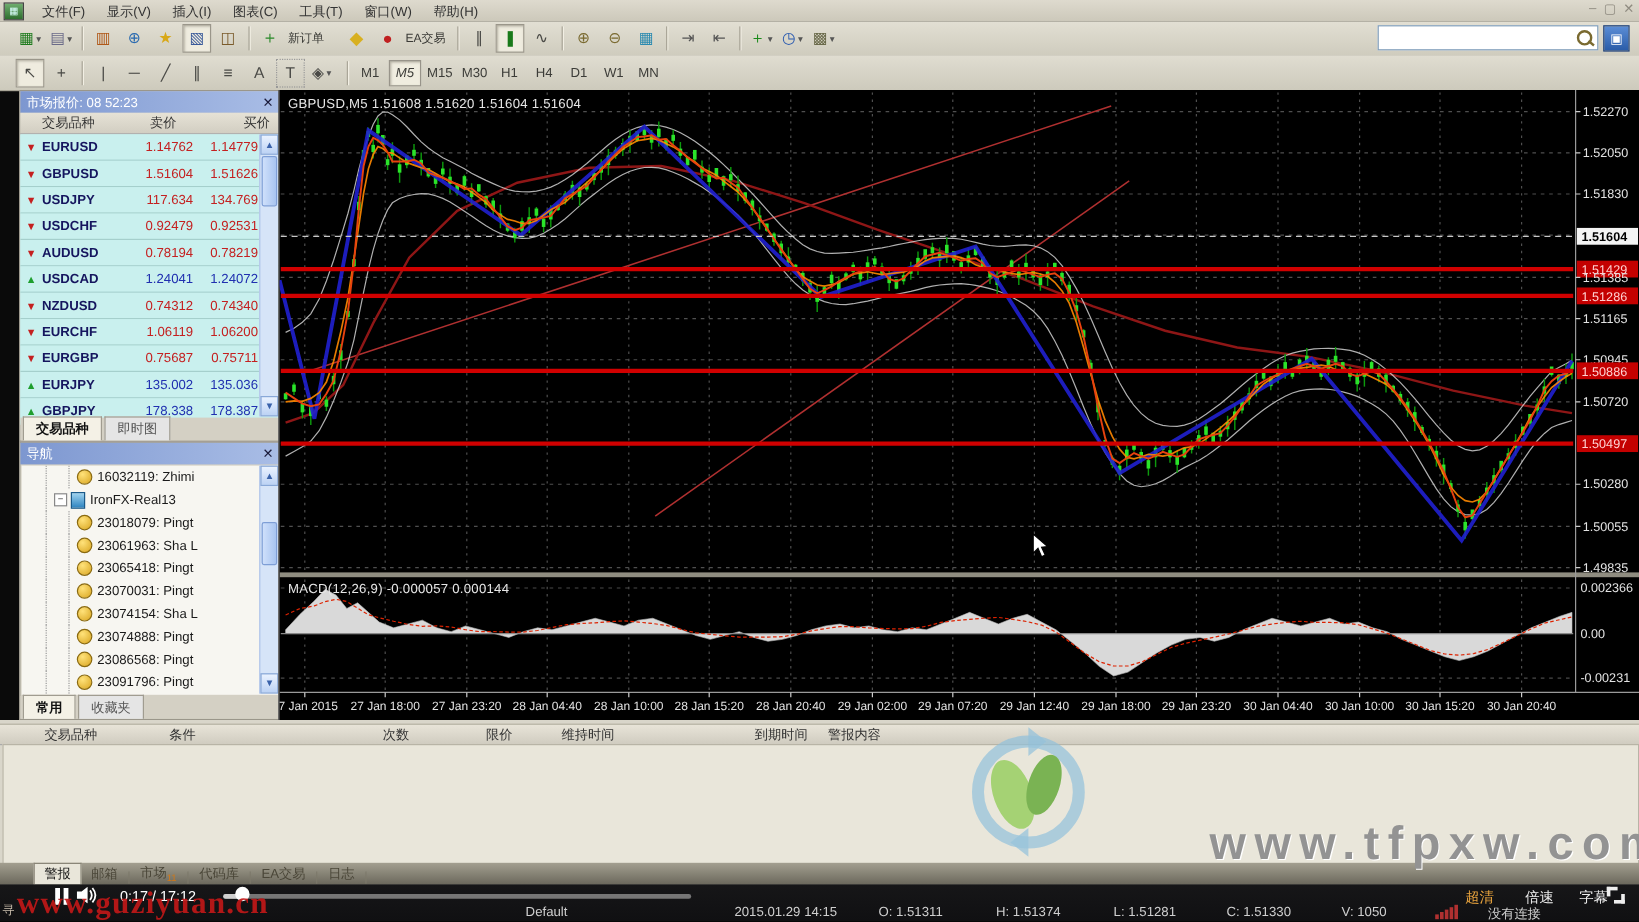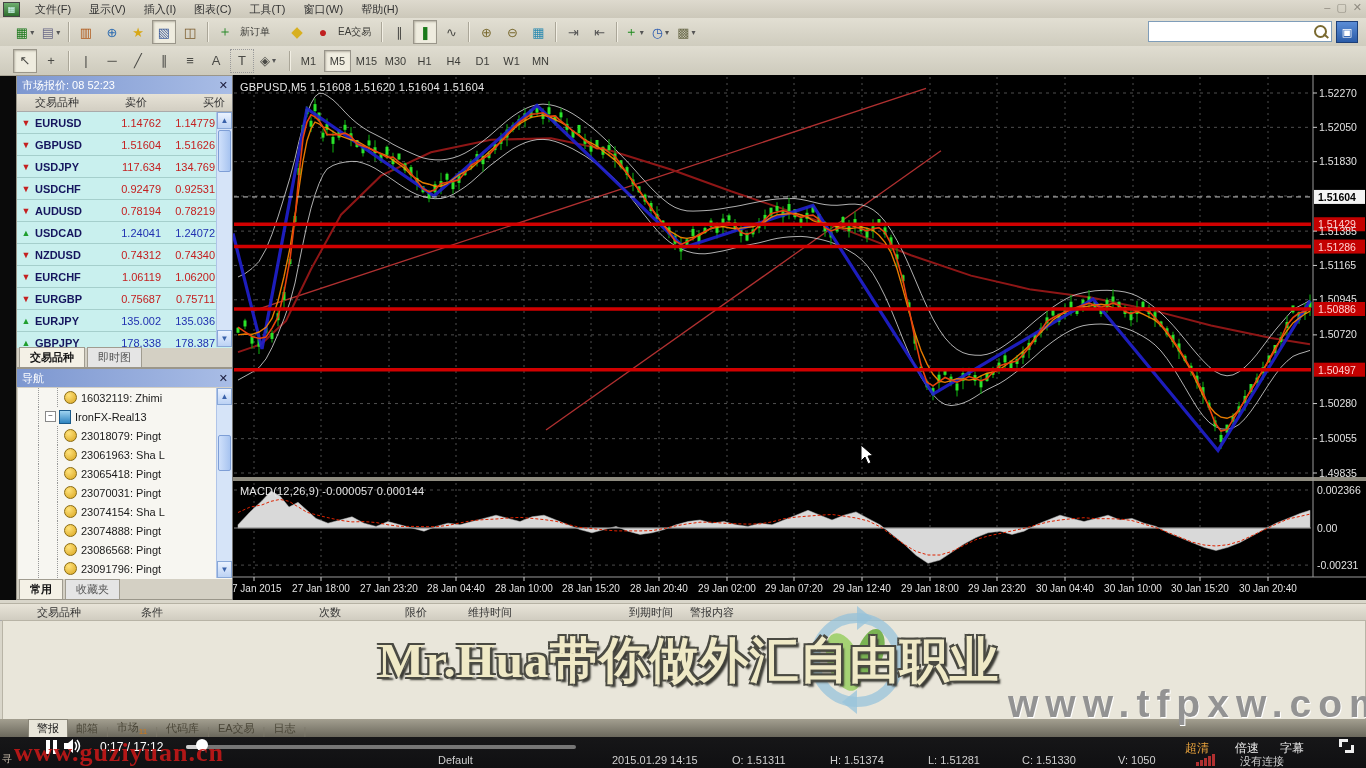--- a/index.html
+++ b/index.html
@@ -22,21 +22,21 @@
   .dd::after{content:"▾";font-size:8px;color:#555;margin-left:2px;}
   .sep{width:1px;height:20px;background:#aaa698;box-shadow:1px 0 0 #f2efe4;margin:0 4px;}
   .tb-label{font-size:10px;color:#3a3a36;margin-left:2px;}
   .search-box{position:absolute;right:34px;top:3px;width:182px;height:19px;background:#fff;
     border:1px solid #7f9db9;display:flex;align-items:center;}
   .search-glass{margin-left:auto;margin-right:4px;width:9px;height:9px;border:2px solid #7a6a30;border-radius:50%;position:relative;}
   .search-glass::after{content:"";position:absolute;left:7px;top:8px;width:6px;height:2px;background:#7a6a30;transform:rotate(40deg);}
   .blue-tool{position:absolute;right:8px;top:3px;width:20px;height:20px;background:linear-gradient(#5b8dd6,#2a5ca8);
     border:1px solid #1c3f78;color:#fff;display:flex;align-items:center;justify-content:center;font-size:11px;}
   .tf{width:25px;height:20px;display:flex;align-items:center;justify-content:center;font-size:11px;color:#3c3c38;margin:0 1px;border:1px solid transparent;}
-  .tf.sel{border:1px solid #98948a;background:#f0ede0;box-shadow:inset 1px 1px 2px #b5b1a3;}
+  .tf.sel{border:1px solid #98948a;background:#f0ede0;box-shadow:inset 1px 1px 2px #b5b1a3;font-style:italic;}
   
   .panel{position:absolute;background:#d4d0c4;border:1px solid #9a968a;}
   .panel-title{height:18px;background:linear-gradient(90deg,#7d97d0,#a9bde6);color:#fff;
     display:flex;align-items:center;padding:0 5px;font-size:11px;}
   .panel-title .x{margin-left:auto;color:#1a1a3a;font-weight:bold;font-size:11px;}
   .mw-head{height:17px;display:flex;background:linear-gradient(#e6e2d6,#d2cec2);border-bottom:1px solid #aaa;
     color:#333;align-items:center;}
   .mw-body{background:#c9f0ee;}
   .mw-row{height:21px;display:flex;align-items:center;border-bottom:1px solid #a5cfcc;background:#c9f0ee;}
   .mw-arrow{width:18px;text-align:center;font-size:9px;}
@@ -77,21 +77,21 @@
     background:linear-gradient(rgba(24,24,26,.88),rgba(16,16,18,.97));color:#ddd;}
   .seek-row{position:absolute;left:0;top:2px;width:1366px;height:14px;}
   .pause-ico{position:absolute;left:45px;top:1px;width:14px;height:14px;}
   .pause-ico i{position:absolute;top:0;width:4px;height:14px;background:#fff;}
   .pause-ico i:first-child{left:1px;} .pause-ico i:last-child{left:8px;}
   .vol-ico{position:absolute;left:64px;top:0px;}
   .vtime{position:absolute;left:100px;top:1px;font-size:12px;color:#fff;}
   .track{position:absolute;left:186px;top:6px;width:390px;height:4px;background:#8f8f8f;border-radius:2px;opacity:.8;}
   .track-fill{position:absolute;left:0;top:0;width:14px;height:4px;background:#fff;border-radius:2px;}
   .knob{position:absolute;left:196px;top:0px;width:12px;height:12px;background:#fff;border-radius:50%;}
-  .vctrl{position:absolute;top:1px;font-size:12px;color:#eee;}
+  .vctrl{position:absolute;top:1px;font-size:12px;color:#eee;margin-left:36px;}
   .fs-ico{position:absolute;right:12px;top:0;width:15px;height:14px;}
   .fs-ico::before{content:"";position:absolute;left:0;top:0;width:6px;height:5px;border-left:3px solid #eee;border-top:3px solid #eee;}
   .fs-ico::after{content:"";position:absolute;right:0;bottom:0;width:6px;height:5px;border-right:3px solid #eee;border-bottom:3px solid #eee;}
   .status-row{position:absolute;left:0;top:16px;width:1366px;height:15px;font-size:11px;color:#cfcfcf;}
   .st{position:absolute;top:1px;}
   .conn-bars{position:absolute;left:1196px;top:1px;width:22px;height:12px;display:flex;align-items:flex-end;gap:1px;}
   .conn-bars i{width:3px;background:#b03030;}
   
   .wm{position:absolute;pointer-events:none;}
   .wm-mrhua{left:378px;top:628px;font-family:"Liberation Serif","DejaVu Serif",serif;font-size:49px;font-weight:bold;
@@ -933,21 +933,20 @@
     </div>
   </div>
 
   <svg class="wm leaf-logo" viewBox="0 0 115 112">
     <circle cx="57" cy="56" r="42" fill="none" stroke="#8fc0dc" stroke-width="10" opacity="0.75"></circle>
     <polygon points="57,2 72,14 57,26" fill="#8fc0dc" opacity="0.75"></polygon>
     <polygon points="57,110 42,98 57,86" fill="#8fc0dc" opacity="0.75"></polygon>
     <ellipse cx="44" cy="58" rx="16" ry="30" fill="#9ed06a" transform="rotate(-20 44 58)"></ellipse>
     <ellipse cx="70" cy="50" rx="13" ry="26" fill="#6fae45" transform="rotate(18 70 50)"></ellipse>
   </svg>
-  <div class="wm wm-mrhua">Mr.Hua带你做外汇自由职业</div>
   <div class="wm wm-hz-url">www.tfpxw.com</div>
   <div class="wm wm-gzy">www.guziyuan.cn</div>
   <div class="wm wm-xun">寻</div>
 
   <div class="cursor">
     <svg width="16" height="22" viewBox="0 0 16 22">
         <polygon points="1,1 1,17 5,13 8,20 11,18.5 8,12 13,11.5" fill="#fff" stroke="#000" stroke-width="1"></polygon>
       </svg>
   </div>
 

